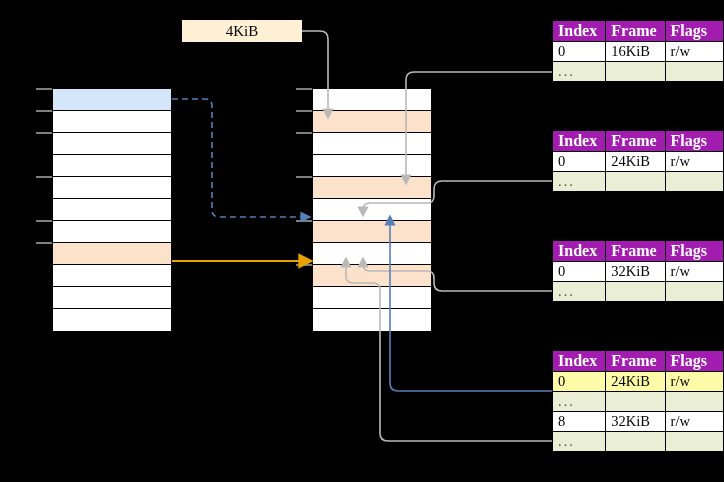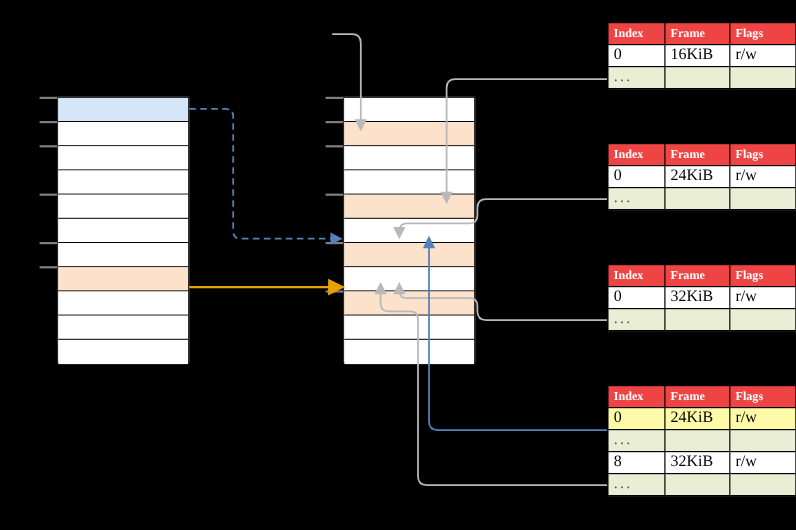--- a/index.html
+++ b/index.html
@@ -23,38 +23,41 @@
 
   
   .tick{background:#7f7f7f;height:1.6px;}
 
   
   .ptable{border-collapse:collapse;position:absolute;
           font-family:"Liberation Serif",serif;font-size:14.5px;}
   .ptable td,.ptable th{border:1.3px solid #000;padding:1px 5px;
           height:20px;box-sizing:border-box;text-align:left;
           font-weight:normal;}
-  .ptable th{background:#ef4444;color:#fff;font-weight:bold;font-size:11px;
+  .ptable th{background:#a21caf;color:#fff;font-weight:bold;font-size:16px;
              border-color:#000;}
   .ptable td{background:#fff;color:#000;}
   .ptable tr.dots td{background:#e9eed4;color:#555;letter-spacing:2px;}
   .ptable td.hl{background:#fdfaa8;}
   .c-idx{width:56px;}
   .c-frm{width:62px;}
   .c-flg{width:68px;}
 
   
   #wires{position:absolute;left:0;top:0;width:724px;height:482px;
          pointer-events:none;}
 </style>
 </head>
 <body>
 
 <div id="stage">
 
+  <div class="abs label-box" id="size-label" style="left:182px;top:20px;width:120px;height:22px;">
+    <span>4KiB</span>
+  </div>
 
   <div class="abs col" id="left-col" style="left:52px;top:88px;width:120px;height:242px;">
       <div class="cell blue" style="height: 22px;"></div>
       <div class="cell" style="height: 22px;"></div>
       <div class="cell" style="height: 22px;"></div>
       <div class="cell" style="height: 22px;"></div>
       <div class="cell" style="height: 22px;"></div>
       <div class="cell" style="height: 22px;"></div>
       <div class="cell" style="height: 22px;"></div>
       <div class="cell orange" style="height: 22px;"></div>

